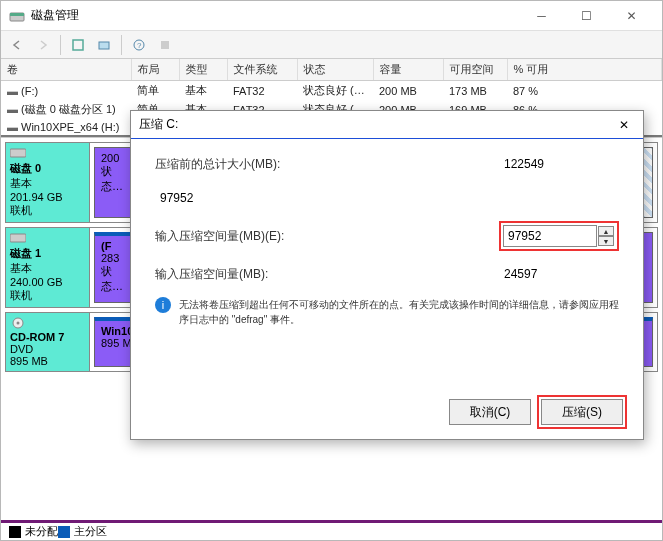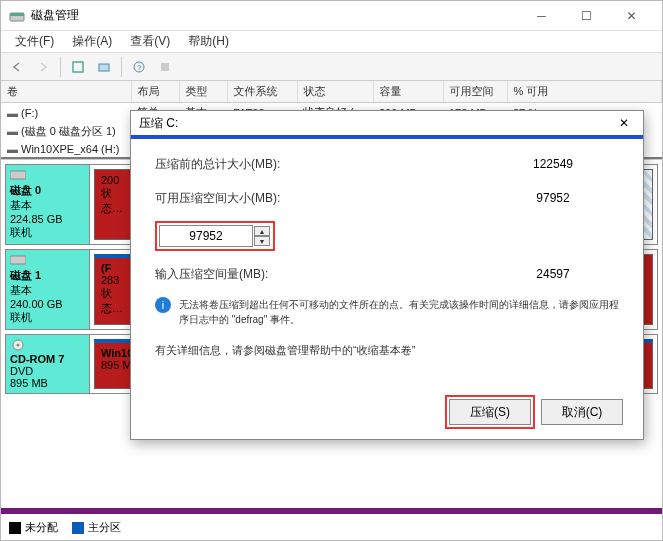--- a/index.html
+++ b/index.html
@@ -28,39 +28,39 @@
   th { background: #f5f5f5; border-right: 1px solid #ddd; border-bottom: 1px solid #ccc; text-align: left; padding: 3px 6px; font-weight: normal; color: #333; }
   td { padding: 2px 6px; color: #222; }
   td .row-icon { display: inline-block; width: 12px; margin-right: 2px; color: #666; }
 
   
   .disk-area { flex: 1; overflow-y: auto; padding: 0; border-top: 1px solid #ccc; }
   .disk-row { display: flex; border: 1px solid #888; margin: 4px; min-height: 62px; }
   .disk-header { width: 84px; border-right: 1px solid #888; padding: 4px; font-size: 11px; background: #5eead4; }
   .disk-header .disk-name { font-weight: bold; }
   .disk-parts { flex: 1; display: flex; }
-  .part { border: 1px solid #666; margin: 4px; padding: 4px 6px; font-size: 11px; background: #b91c1c; }
+  .part { border: 1px solid #666; margin: 4px; padding: 4px 6px; font-size: 11px; background: #8b5cf6; }
   .part.striped { background: repeating-linear-gradient(45deg, #fff, #fff 4px, #cfe3f7 4px, #cfe3f7 8px); width: 60px; }
   .part.blue-top { border-top: 4px solid #0a5cb8; }
   .part.main { flex: 1; }
 
-  .legend { height: 32px; border-top: 6px solid #701a75; display: flex; align-items: center; padding: 0 8px; gap: 14px; font-size: 11px; }
+  .legend { height: 20px; border-top: 3px solid #701a75; display: flex; align-items: center; padding: 0 8px; gap: 0; font-size: 11px; }
   .sw { width: 12px; height: 12px; display: inline-block; margin-right: 4px; vertical-align: middle; }
   .sw.black { background: #000; }
   .sw.blue { background: #0a5cb8; }
 
   
   .dialog { position: absolute; left: 130px; top: 110px; width: 514px; height: 330px; background: #fff; border: 1px solid #888; box-shadow: 2px 4px 12px rgba(0,0,0,.3); display: flex; flex-direction: column; }
-  .dialog .dlg-title { height: 28px; display: flex; align-items: center; padding: 0 8px; font-size: 12px; border-bottom: 4px solid #1d4ed8; }
+  .dialog .dlg-title { height: 28px; display: flex; align-items: center; padding: 0 8px; font-size: 12px; border-bottom: 1px solid #1d4ed8; }
   .dialog .dlg-title .title-text { flex: 1; }
   .dialog .dlg-body { flex: 1; padding: 14px 24px 8px; font-size: 12px; }
   .form-row { display: flex; align-items: center; margin-bottom: 12px; }
   .form-row .label { flex: 1; color: #333; }
   .form-row .value { width: 120px; text-align: left; color: #333; }
-  .form-row input[type=text] { width: 108px; height: 22px; border: 1px solid #888; padding: 0 4px; font-size: 12px; text-align: center; }
+  .form-row input[type=text] { width: 108px; height: 22px; border: 1px solid #888; padding: 0 4px; font-size: 12px; }
   .form-row input[readonly] { background: #fff; border: 1px solid #fff; }
   .spinner { display: flex; align-items: center; border: 2px solid #e33; padding: 2px; }
   .spinner input { width: 94px !important; border: 1px solid #888 !important; }
   .spin-btns { display: flex; flex-direction: column; margin-left: 1px; }
   .spin-btn { width: 16px; height: 10px; border: 1px solid #888; background: #efefef; font-size: 7px; display:flex; align-items:center; justify-content:center; line-height:1; }
 
   .info-row { display: flex; gap: 8px; margin: 10px 0 16px; }
   .info-icon { width: 16px; height: 16px; border-radius: 50%; background: #1e7dd9; color: #fff; font-size: 11px; display: flex; align-items: center; justify-content: center; flex-shrink: 0; }
   .info-text { font-size: 10px; color: #333; line-height: 1.5; }
 
@@ -82,26 +82,20 @@
         </svg>
     </span>
     <span class="title">磁盘管理</span>
     <div class="win-btns">
       <div class="win-btn">─</div>
       <div class="win-btn">☐</div>
       <div class="win-btn close">✕</div>
     </div>
   </div>
 
-  <div class="menubar">
-    <span class="menu-item">文件(F)</span>
-    <span class="menu-item">操作(A)</span>
-    <span class="menu-item">查看(V)</span>
-    <span class="menu-item">帮助(H)</span>
-  </div>
 
   <div class="toolbar">
     <div class="tb-btn">
         <svg width="14" height="14">
           <path d="M9 3 L4 7 L9 11" stroke="#888" fill="none" stroke-width="1.5"></path>
         </svg>
       </div>
     <div class="tb-btn">
         <svg width="14" height="14">
           <path d="M5 3 L10 7 L5 11" stroke="#ccc" fill="none" stroke-width="1.5"></path>
@@ -193,21 +187,21 @@
     </div>
 
     <div class="disk-area">
       <div class="disk-row">
         <div class="disk-header">
           <svg width="16" height="12">
               <rect x="0" y="2" width="16" height="8" rx="1" fill="#ccc" stroke="#888"></rect>
             </svg>
           <div class="disk-name">磁盘 0</div>
           <div>基本</div>
-          <div>224.85 GB</div>
+          <div>201.94 GB</div>
           <div>联机</div>
         </div>
         <div class="disk-parts">
           <div class="part" style="width:40px">
             <div>200</div>
             <div>状态…</div>
           </div>
           <div class="part striped main"></div>
           <div class="part striped" style="width:110px"></div>
         </div>
@@ -264,43 +258,42 @@
   <div class="dlg-title">
     <span class="title-text">压缩 C:</span>
     <span style="padding:0 6px">✕</span>
   </div>
   <div class="dlg-body">
     <div class="form-row">
       <span class="label">压缩前的总计大小(MB):</span>
       <span class="value"><input type="text" readonly="" value="122549" style=""></span>
     </div>
     <div class="form-row">
-      <span class="label">可用压缩空间大小(MB):</span>
       <span class="value"><input type="text" readonly="" value="97952" style=""></span>
     </div>
     <div class="form-row">
+      <span class="label">输入压缩空间量(MB)(E):</span>
       <span class="value">
         <span class="spinner">
           <input type="text" value="97952" style="">
           <span class="spin-btns">
             <span class="spin-btn">▲</span>
             <span class="spin-btn">▼</span>
           </span>
         </span>
       </span>
     </div>
     <div class="form-row">
       <span class="label">输入压缩空间量(MB):</span>
       <span class="value"><input type="text" readonly="" value="24597" style=""></span>
     </div>
 
     <div class="info-row">
       <span class="info-icon">i</span>
       <span class="info-text">无法将卷压缩到超出任何不可移动的文件所在的点。有关完成该操作时间的详细信息，请参阅应用程序日志中的 "defrag" 事件。</span>
     </div>
 
-    <div class="link-text">有关详细信息，请参阅磁盘管理帮助中的“收缩基本卷”</div>
   </div>
   <div class="dlg-buttons">
+    <div class="btn">取消(C)</div>
     <div class="btn primary">压缩(S)</div>
-    <div class="btn">取消(C)</div>
   </div>
 </div>
 
 </body></html>

